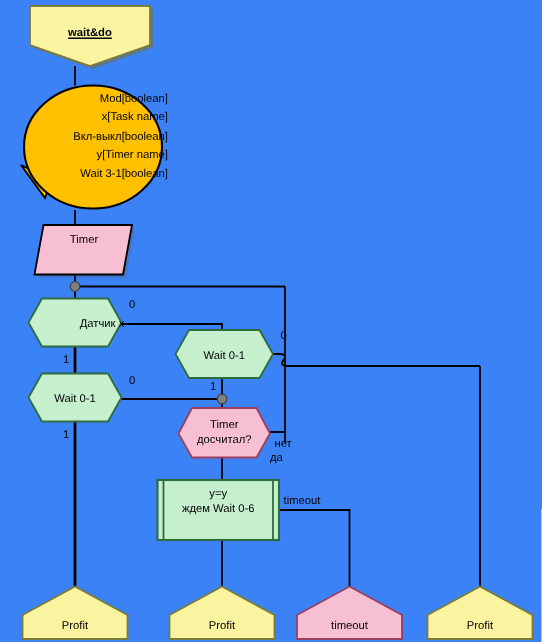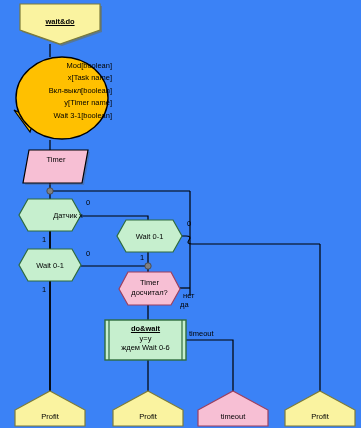--- a/index.html
+++ b/index.html
@@ -148,21 +148,20 @@
   <div class="shape-txt" style="left:117px;top:232px;width:65px;">Wait 0-1</div>
 
   <div class="shape-txt" style="left:19px;top:261px;width:62px;">Wait 0-1</div>
 
   <div class="shape-txt" style="left:119px;top:278px;width:61px;">
     <div>Timer</div>
     <div>досчитал?</div>
   </div>
 
   <div class="shape-txt" style="left:109px;top:324px;width:73px;">
-    <div><b>do&amp;wait</b></div>
     <div>y=y</div>
     <div>ждем Wait 0-6</div>
   </div>
 
   <div class="shape-txt" style="left:15px;top:412px;width:70px;">Profit</div>
   <div class="shape-txt" style="left:113px;top:412px;width:70px;">Profit</div>
   <div class="shape-txt" style="left:198px;top:412px;width:70px;">timeout</div>
   <div class="shape-txt" style="left:285px;top:412px;width:70px;">Profit</div>
 
   <div class="lbl edge-lbl" style="left:86px;top:199px;">0</div>

